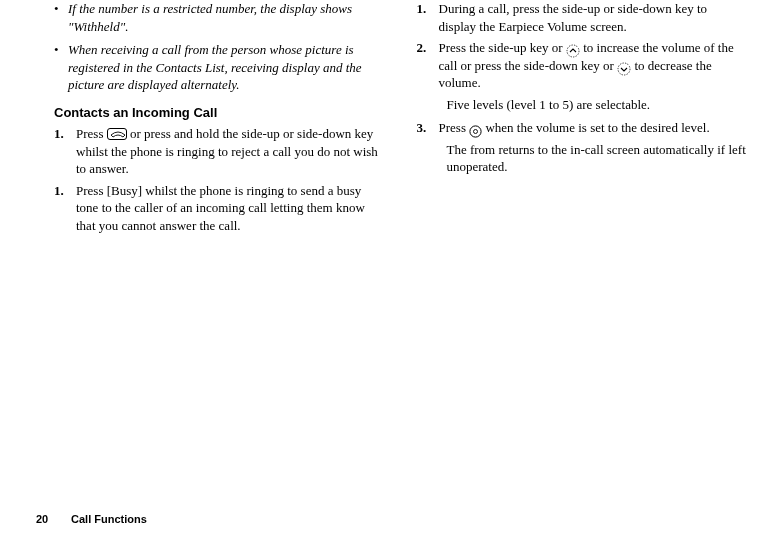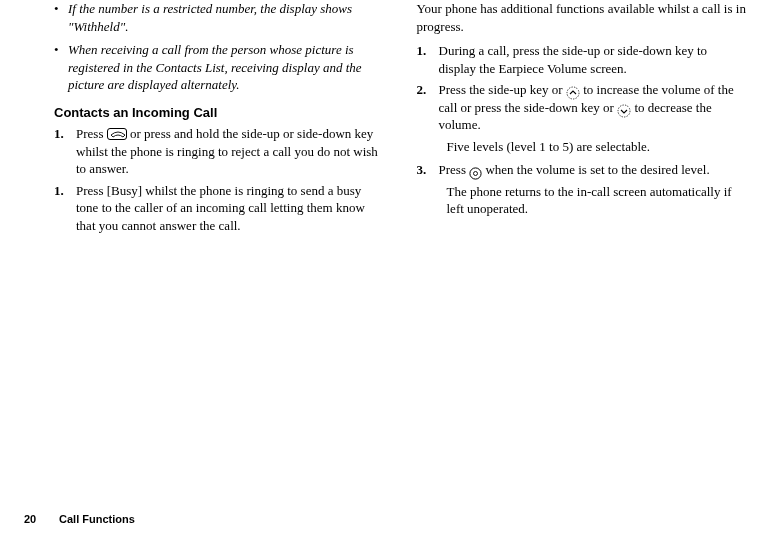--- a/index.html
+++ b/index.html
@@ -87,21 +87,21 @@
   }
   .icon-circle {
     width: 13px;
     height: 13px;
     position: relative;
     top: 2px;
   }
   .footer {
     position: absolute;
     bottom: 22px;
-    left: 24px;
+    left: 36px;
     font-family: Arial, Helvetica, sans-serif;
     font-size: 11px;
     font-weight: bold;
   }
   .footer .page {
     display: inline-block;
     width: 32px;
   }
 </style>
 </head>
@@ -131,21 +131,20 @@
 
     <div class="numbered">
       <div class="num">1.</div>
       <div class="text">Press [Busy] whilst the phone is ringing to send a busy tone to the caller of an incoming call letting them know that you cannot answer the call.</div>
     </div>
 
   </div>
 
   <div class="col">
 
-    <div class="body-text">Your phone has additional functions available whilst a call is in progress.</div>
 
 
     <div class="numbered">
       <div class="num">1.</div>
       <div class="text">During a call, press the side-up or side-down key to display the Earpiece Volume screen.</div>
     </div>
 
     <div class="numbered">
       <div class="num">2.</div>
       <div class="text">
@@ -162,21 +161,21 @@
 
     <div class="numbered">
       <div class="num">3.</div>
       <div class="text">
         <span>Press </span><span class="icon icon-circle"><svg width="13" height="13" viewBox="0 0 13 13">
               <circle cx="6.5" cy="6.5" r="5.6" fill="none" stroke="#000" stroke-width="1"></circle>
               <circle cx="6.5" cy="6.5" r="2" fill="none" stroke="#000" stroke-width="0.9"></circle>
             </svg></span><span> when the volume is set to the desired level.</span>
       </div>
     </div>
-    <div class="sub-body">The phone returns to the in-call screen automatically if left unoperated.</div>
+    <div class="sub-body">The from returns to the in-call screen automatically if left unoperated.</div>
 
   </div>
 </div>
 
 <div class="footer">
   <span class="page">20</span>
   <span>Call Functions</span>
 </div>
 
 </body></html>

